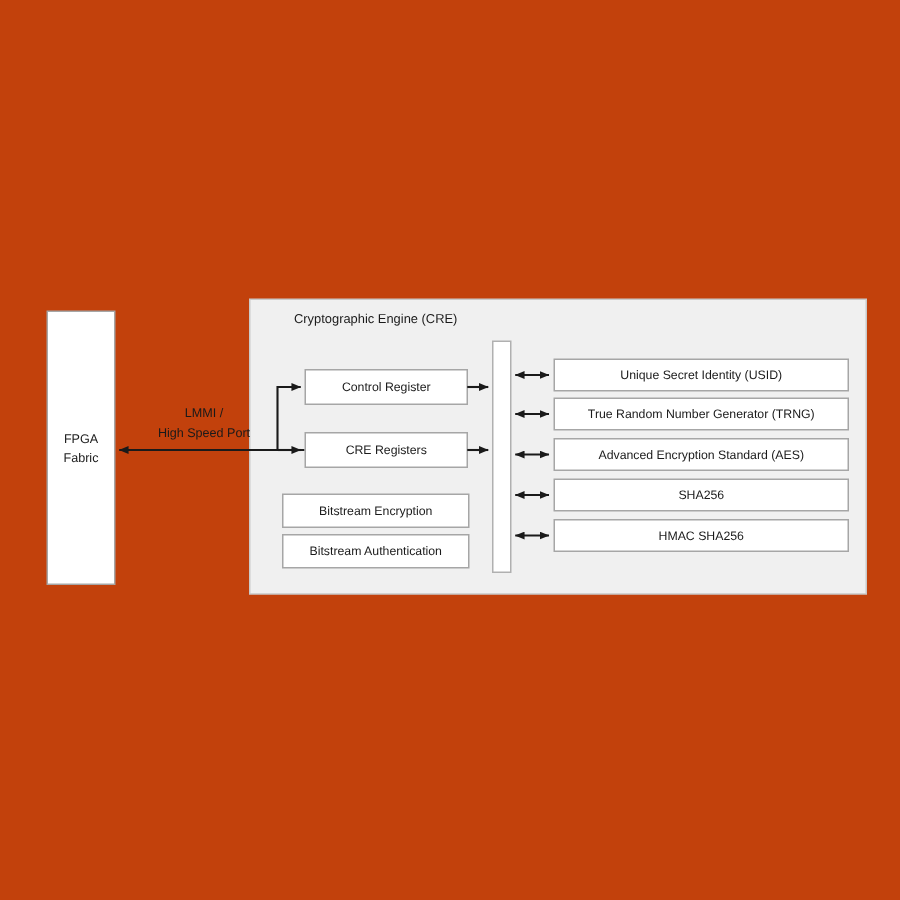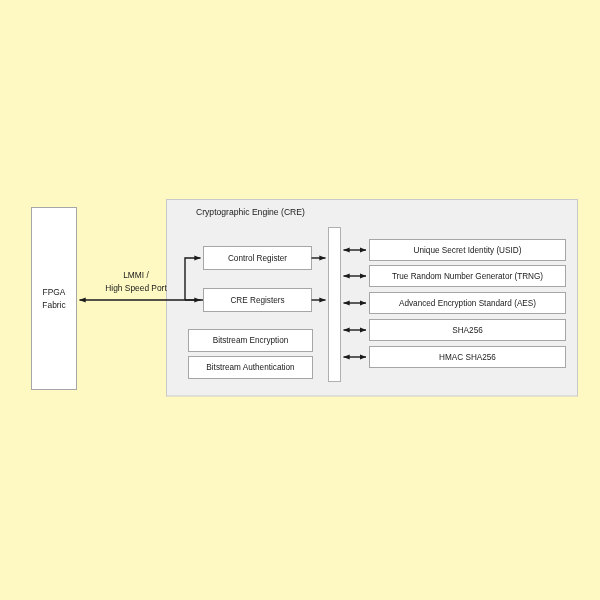--- a/index.html
+++ b/index.html
@@ -10,21 +10,21 @@
   body {
     width: 600px;
     height: 600px;
     font-family: "Liberation Sans", sans-serif;
     overflow: hidden;
   }
   #diagram-root {
     position: relative;
     width: 600px;
     height: 600px;
-    background: #fef9c3;
+    background: #c2410c;
   }
   svg.diagram {
     display: block;
     width: 600px;
     height: 600px;
   }
   .blk-fill {
     fill: #ffffff;
     stroke: #a6a6a6;
     stroke-width: 1;

